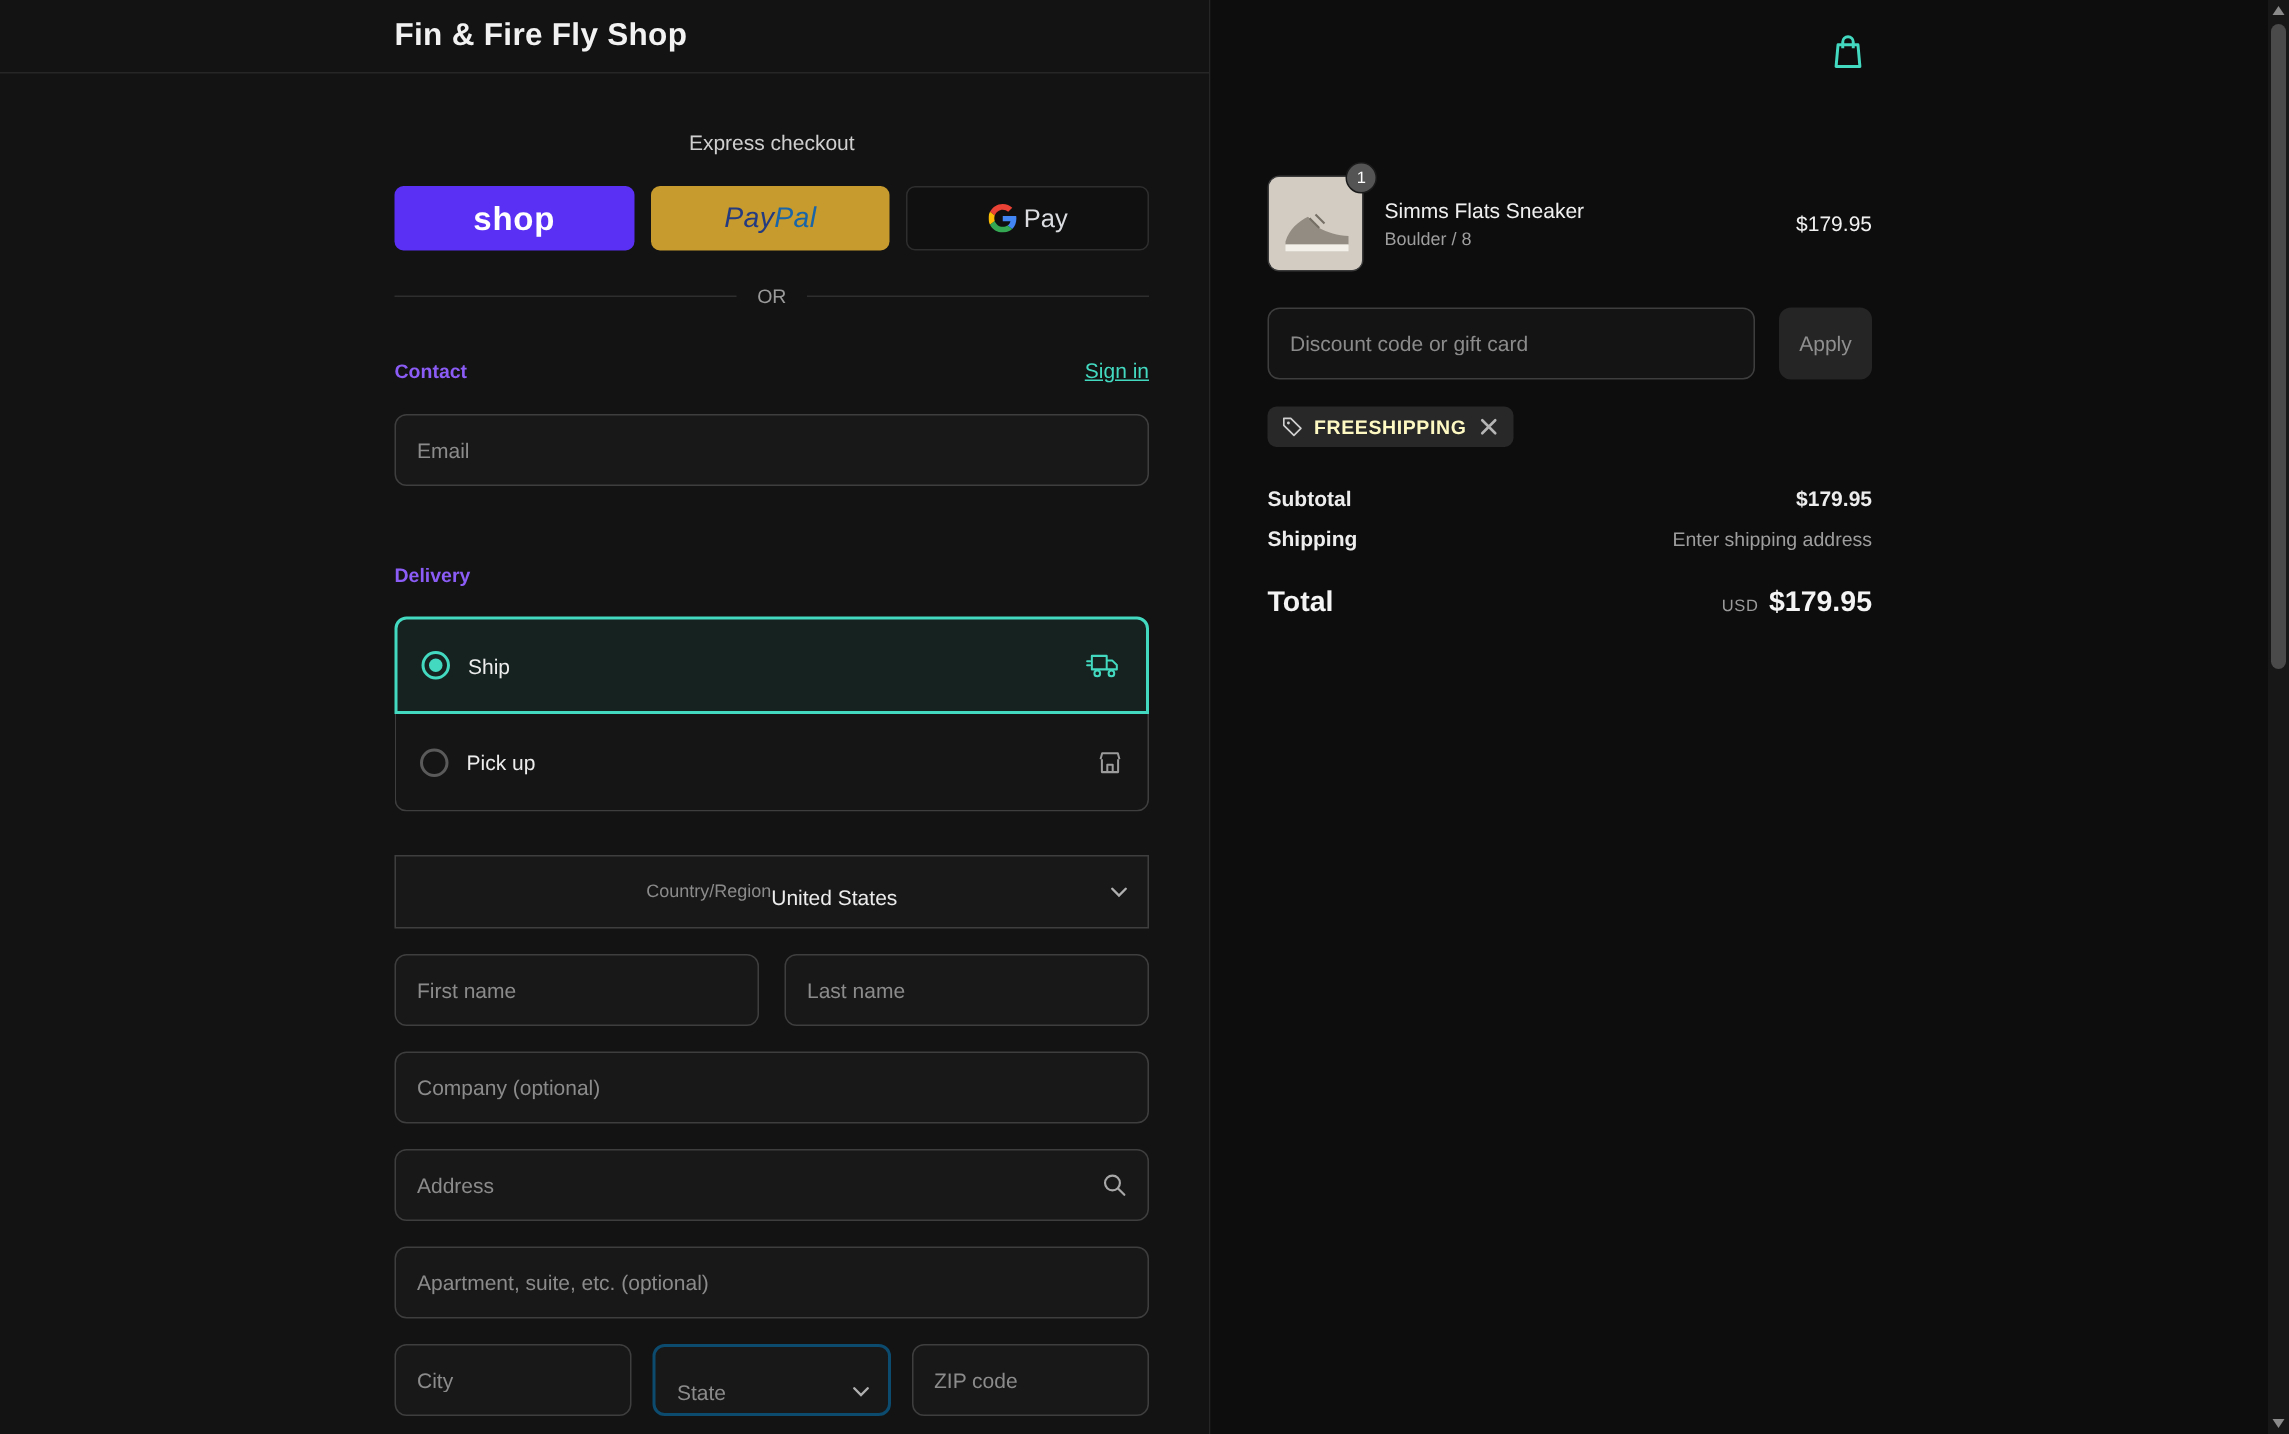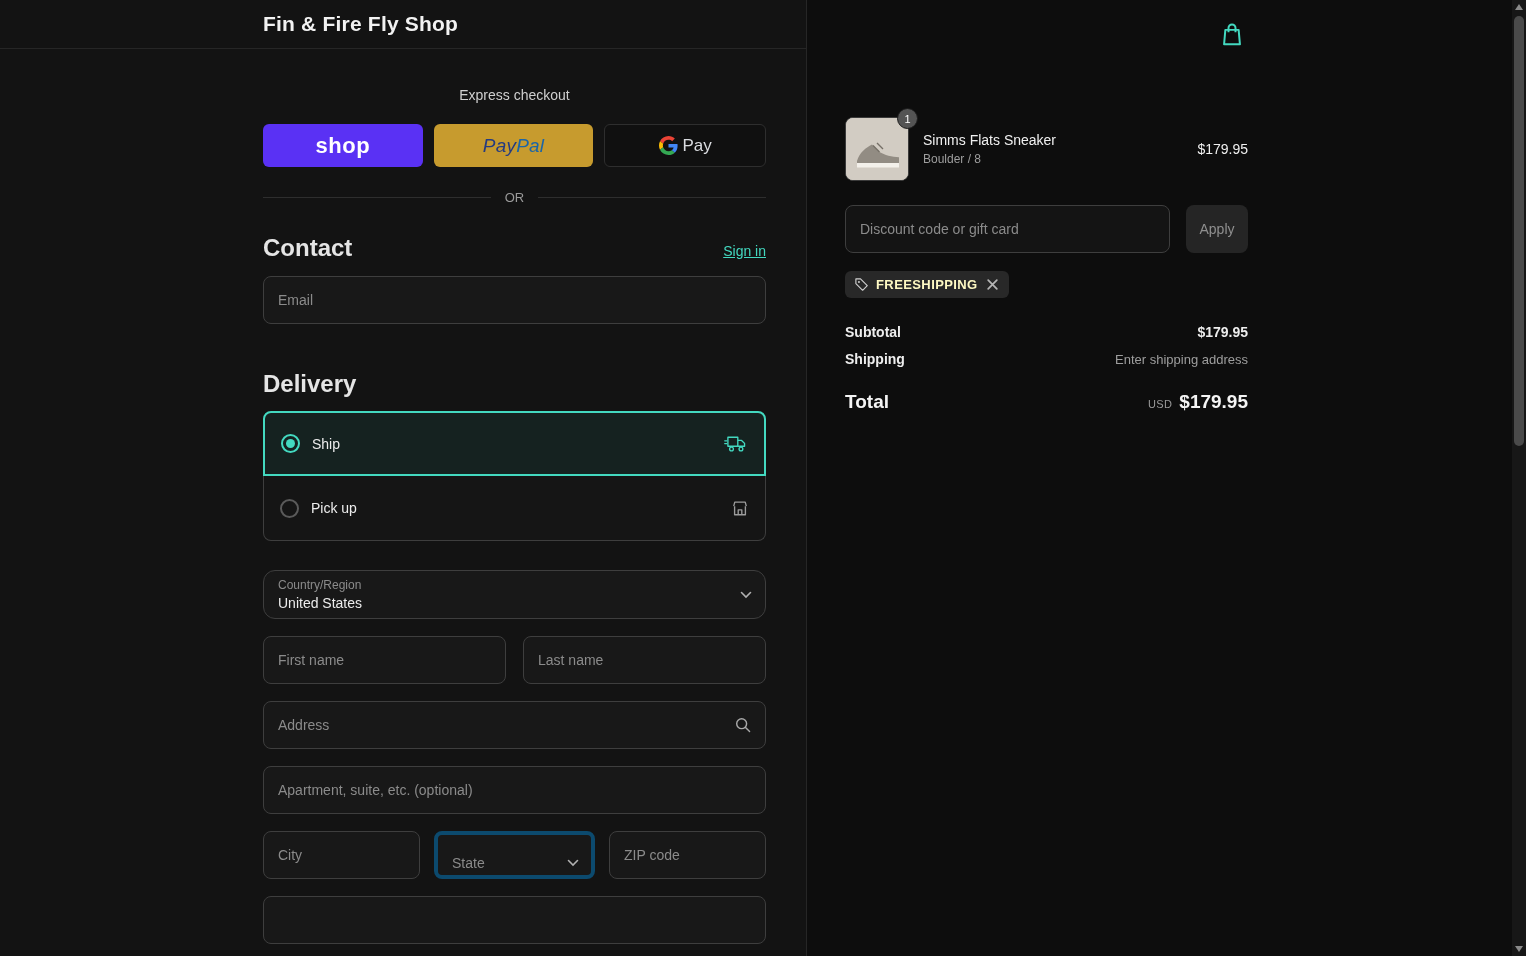--- a/index.html
+++ b/index.html
@@ -23,49 +23,49 @@
   .paypal-logo{font-style:italic;font-weight:400;font-size:19px;letter-spacing:.2px}
   .pp1{color:#253b80}.pp2{color:#1a65a8}
   .gpay-btn{background:#101010;border:1px solid #2e2e2e}
   .gpay-text{color:#dadce0;font-size:17px;font-weight:500;margin-left:5px}
 
   .or-divider{display:flex;align-items:center;gap:14px;margin-top:22px;height:17px}
   .or-divider .line{flex:1;height:1px;background:#2e2e2e}
   .or-text{color:#9a9a9a;font-size:13px}
 
   .section-head{display:flex;justify-content:space-between;align-items:baseline;margin-top:30px}
-  .h2{font-size:24px;font-weight:700;color:#e5e5e5;line-height:24px}
+  .h2{font-size:13px;font-weight:700;color:#8b5cf6;line-height:24px}
   .signin{color:#43d9c0;font-size:14px;text-decoration:underline;cursor:pointer}
 
   .text-input{display:block;width:100%;height:48px;background:#181818;border:1px solid #3e3e3e;border-radius:8px;
     color:#e8e8e8;font-size:14px;padding:0 14px;outline:none;font-family:"Liberation Sans",sans-serif}
   .text-input::placeholder{color:#8b8b8b}
   .email{margin-top:16px}
 
   .delivery-heading{margin-top:48px}
   .options{margin-top:15px}
   .option{height:65px;display:flex;align-items:center;gap:12px;padding:0 16px;background:#151515;border:1px solid #3e3e3e;cursor:pointer}
   .option.selected{border:2px solid #43d9c0;border-radius:8px 8px 0 0;background:#152220}
   .option.pickup{border-top:none;border-radius:0 0 8px 8px}
   .option-label{flex:1;font-size:14px;color:#ececec}
   .radio{width:19px;height:19px;border-radius:50%;border:2px solid #5a5a5a;position:relative;flex:none}
   .radio.checked{border-color:#43d9c0}
   .radio.checked::after{content:"";position:absolute;inset:3px;border-radius:50%;background:#43d9c0}
   .option-icon{display:flex;align-items:center}
 
-  .select-field{margin-top:29px;height:49px;background:#181818;border:1px solid #3e3e3e;border-radius:12px;
-    position:relative;display:flex;flex-direction:column;justify-content:center;padding:16px 14px;cursor:pointer}
+  .select-field{margin-top:29px;height:49px;background:#181818;border:1px solid #3e3e3e;border-radius:0;
+    position:relative;display:flex;flex-direction:row;justify-content:center;padding:16px 14px;cursor:pointer}
   .select-label{font-size:12px;color:#8b8b8b;line-height:14px}
   .select-value{font-size:14px;color:#ececec;margin-top:3px}
   .chevron{position:absolute;right:13px;top:50%;transform:translateY(-50%);display:flex}
 
   .row{display:flex;gap:17px;margin-top:17px}
   .row .text-input{margin-top:0;flex:1;min-width:0}
   .city-row{gap:14px}
-  .state-select{flex:1;height:48px;background:#181818;border:4px solid #0c4a6e;border-radius:8px;
+  .state-select{flex:1;height:48px;background:#181818;border:2px solid #0c4a6e;border-radius:8px;
     display:flex;align-items:center;justify-content:space-between;padding:16px 12px 0 14px;color:#8b8b8b;font-size:14px;cursor:pointer;position:relative}
   .address-wrap{position:relative;margin-top:17px}
   .address-wrap .text-input{margin-top:0;padding-right:42px}
   .search-ic{position:absolute;right:14px;top:50%;transform:translateY(-50%);display:flex}
   .partial{margin-top:17px}
 
   
   .right-col{flex:1;background:#0d0d0d;padding-left:38px}
   .right-inner{width:403px}
   .right-header{height:69px;display:flex;align-items:center;justify-content:flex-end}
@@ -192,20 +192,23 @@
               <path d="M1.5 1.5L6 6l4.5-4.5"></path>
             </svg>
         </span>
       </div>
 
       <div class="row">
         <input class="text-input" placeholder="First name" style="">
         <input class="text-input" placeholder="Last name" style="">
       </div>
 
+      <div class="row">
+        <input class="text-input" placeholder="Company (optional)" style="">
+      </div>
 
       <div class="address-wrap">
         <input class="text-input" placeholder="Address" style="">
         <span class="search-ic">
           <svg width="18" height="18" viewBox="0 0 20 20" fill="none" stroke="#a8a8a8" stroke-width="1.6" stroke-linecap="round">
               <circle cx="8.5" cy="8.5" r="5.5"></circle>
               <path d="M12.8 12.8l4.5 4.5"></path>
             </svg>
         </span>
       </div>

